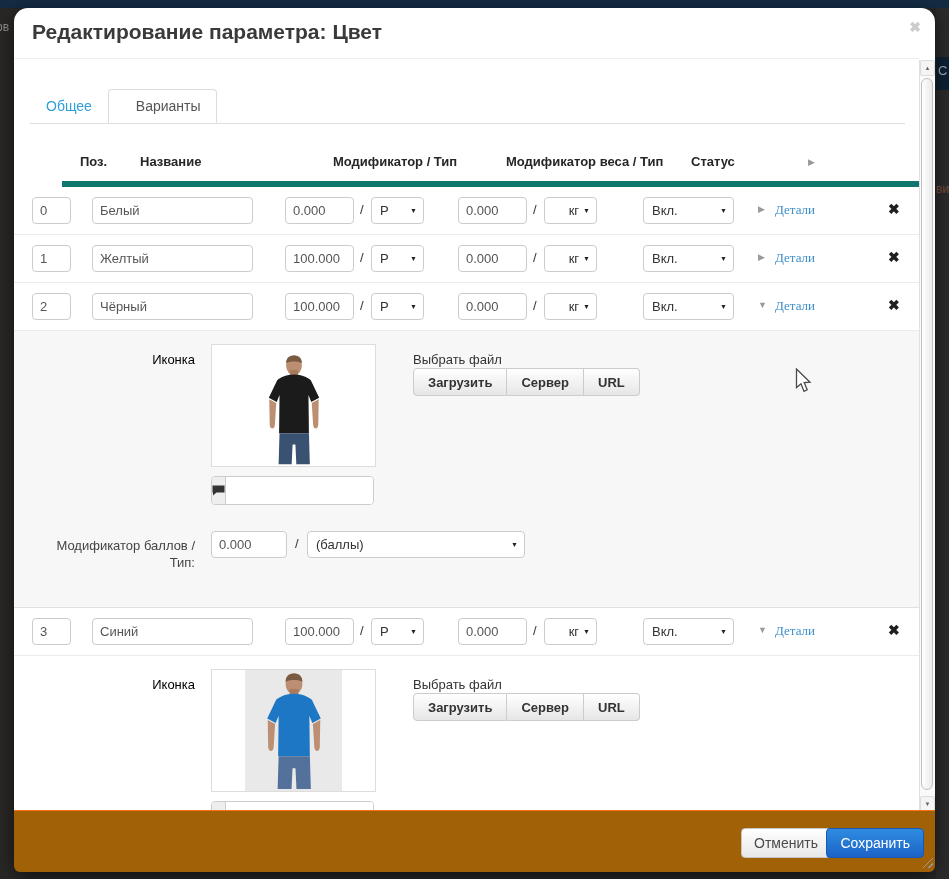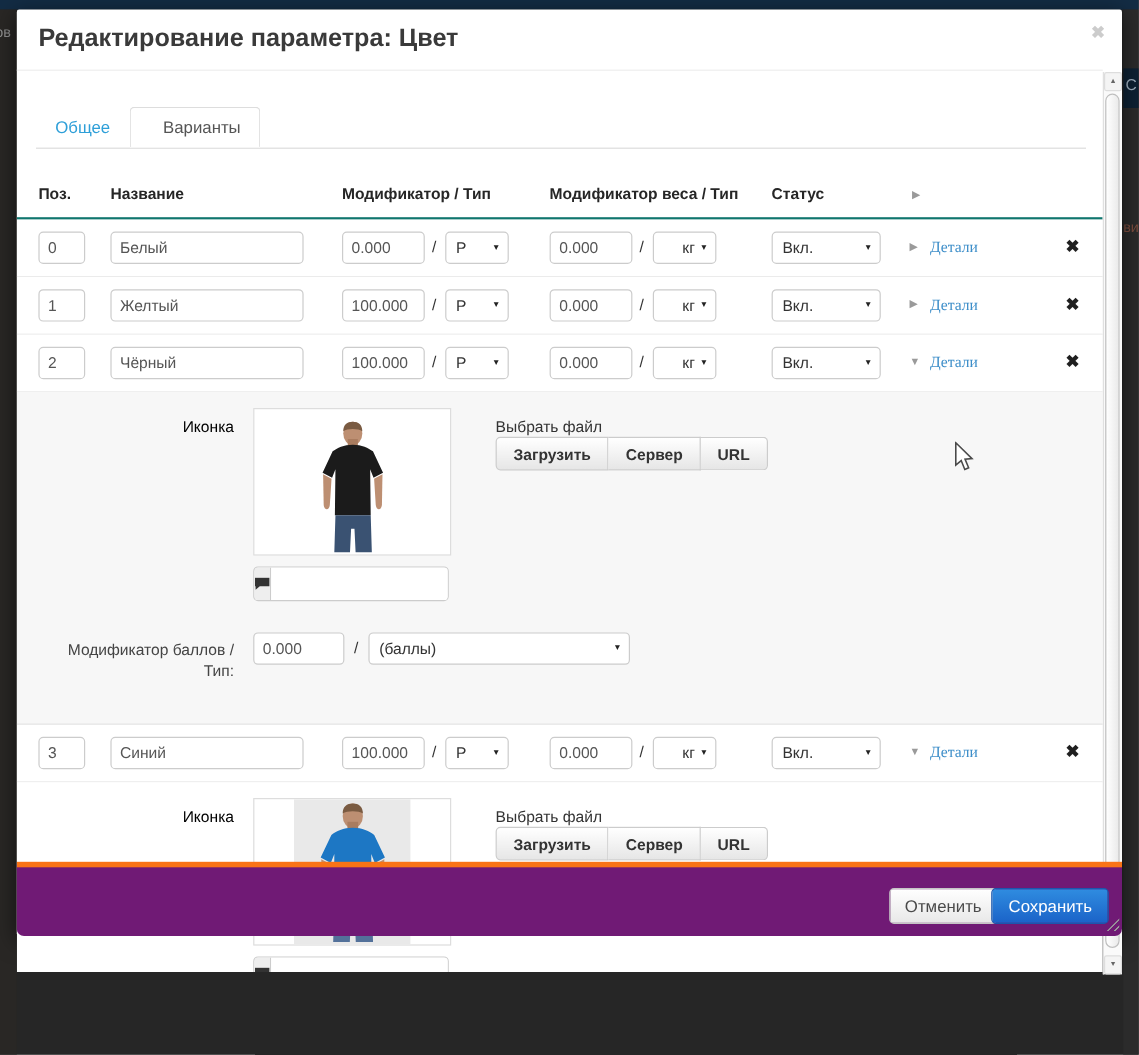--- a/index.html
+++ b/index.html
@@ -11,38 +11,38 @@
   }
   
   .topbar { position:absolute; left:0; top:0; width:949px; height:8px; background:#132c44; }
   .bg-left { position:absolute; left:0; top:8px; width:14px; height:871px; background:#292725; overflow:hidden; }
   .bg-left .frag { display:block; margin:12px 0 0 -4px; color:#8f8f8f; font-size:12px; }
   .bg-right { position:absolute; right:0; top:8px; width:13px; height:871px; background:#2b2b2b; overflow:hidden; }
   .bg-right .navy { position:absolute; top:49px; left:0; width:13px; height:33px; background:#0d2133; color:#9fb0bf; font-size:13px; padding:6px 0 0 2px; box-sizing:border-box; }
   .bg-right .frag-vi { position:absolute; top:174px; left:0; color:#7e4e3f; font-size:12px; }
 
   
-  .modal { position:absolute; left:14px; top:8px; width:921px; height:772px;
-           background:#fff; border-radius:2px; box-shadow:0 4px 18px rgba(0,0,0,.55); }
+  .modal { position:absolute; left:14px; top:8px; width:921px; height:864px;
+           background:#fff; border-radius:14px; box-shadow:0 4px 18px rgba(0,0,0,.55); }
   .modal-header { position:relative; height:50px; }
   .modal-title { position:absolute; left:18px; top:12px; font-size:21px; font-weight:bold; color:#3a3a3a; }
   .modal-close { position:absolute; right:14px; top:11px; color:#ccc; font-size:14px; font-weight:bold; cursor:pointer; }
 
   .modal-body { position:absolute; left:0; top:50px; width:905px; height:752px;
                 overflow:hidden; border-top:1px solid #eee; box-sizing:border-box; }
 
   
   .tabs { display:flex; height:34px; margin:30px 14px 0 16px; border-bottom:1px solid #ddd; }
   .tab { box-sizing:border-box; height:34px; padding:8px 15px; font-size:14px; line-height:17px;
          margin-bottom:-1px; border:1px solid transparent; border-radius:4px 4px 0 0; cursor:pointer; }
   .tab.inactive { color:#2e9fd8; }
   .tab.active { color:#555; background:#fff; border-color:#ddd; border-bottom-color:#fff;padding-left:27px; }
 
   
-  .thead { position:relative; height:57px; border-bottom:2px solid #0f766e; }
+  .thead { position:relative; height:57px; border-bottom:6px solid #0f766e;margin-left:48px; }
   .th { position:absolute; bottom:12px; font-size:13px; font-weight:bold; color:#262626; }
   .th-pos { left:18px; } .th-name { left:78px; } .th-mod { left:271px; }
   .th-weight { left:444px;text-align:center; } .th-status { left:629px; }
   .th-arrow { position:absolute; bottom:14px; left:746px; font-size:9px; color:#9a9a9a; cursor:pointer; }
 
   
   .vrow { position:relative; height:47px; border-bottom:1px solid #ebebeb; background:#fff; }
   .fin, .fsel { position:absolute; top:10px; height:27px; box-sizing:border-box;
                 border:1px solid #ccc; border-radius:4px; background:#fff; font-size:13px;
                 font-family:"Liberation Sans",sans-serif; color:#555; }
@@ -101,21 +101,21 @@
   .sb-btn { position:absolute; left:0; width:15px; height:16px; background:#f4f4f4;
             border:1px solid #ddd; border-radius:2px; box-sizing:border-box; color:#666;
             font-size:6px; display:flex; align-items:center; justify-content:center; cursor:pointer; }
   .sb-up { top:0; } .sb-down { bottom:0; }
   .sb-thumb { position:absolute; left:1px; top:18px; width:12px; height:712px;
               background:linear-gradient(90deg,#ffffff,#eaeaea); border:1px solid #bfbfbf;
               border-radius:7px; box-sizing:border-box; cursor:pointer; }
 
   
   .modal-footer { position:absolute; left:0; bottom:0; width:921px; height:62px;
-                  background:#701a75; border-top:5px solid #f97316; border-radius:0 0 6px 6px; box-sizing:border-box; }
+                  background:#a16207; border-top:1px solid #f97316; border-radius:0 0 6px 6px; box-sizing:border-box; }
   .fbtn { position:absolute; top:17px; height:30px; border-radius:4px; font-size:14px;
           font-family:"Liberation Sans",sans-serif; cursor:pointer; }
   .btn-cancel { right:104px; padding:0 12px; color:#4a4a4a;
                 background:linear-gradient(#ffffff,#e8e8e8); border:1px solid #c5c5c5; }
   .btn-save { right:11px; padding:0 13px; color:#fff;
               background:linear-gradient(#2f8ce0,#1b63c8); border:1px solid #1a57ad; }
   .resize-handle { position:absolute; right:2px; bottom:4px; width:11px; height:11px;
                    clip-path:polygon(100% 0,100% 100%,0 100%);
                    background:repeating-linear-gradient(135deg,#9a9a9a 0 1px,transparent 1px 4px); cursor:nwse-resize; }
 

